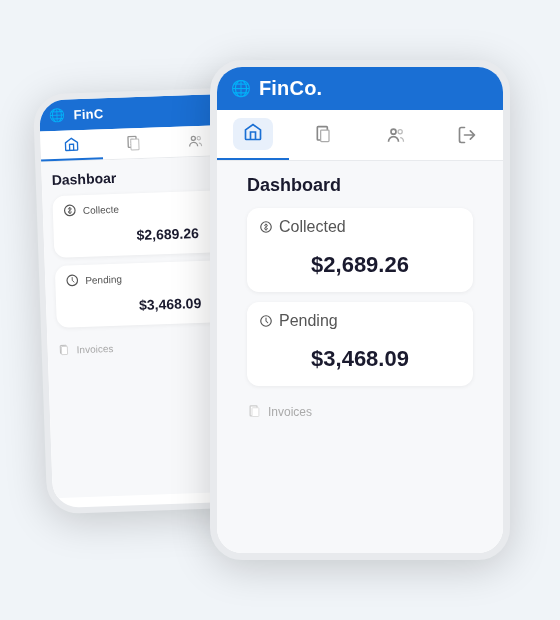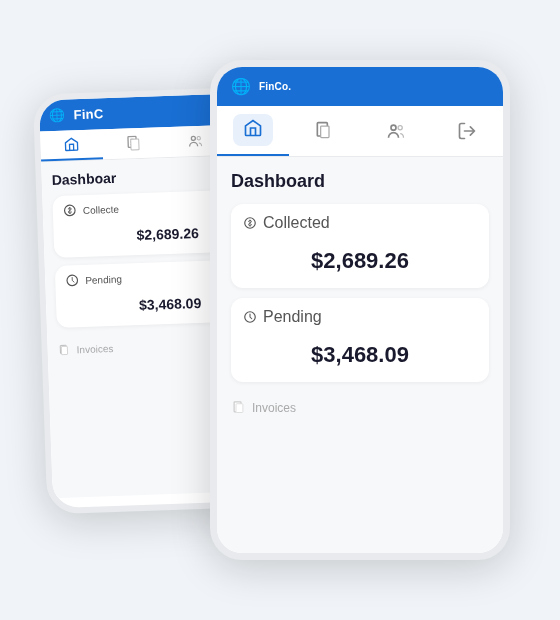--- a/index.html
+++ b/index.html
@@ -60,21 +60,21 @@
       gap: 8px;
     }
 
     .phone-header .logo-icon {
       color: #fff;
       font-size: 16px;
     }
 
     .phone-header .app-name {
       color: #fff;
-      font-size: 10px;
+      font-size: 20px;
       font-weight: 700;
       letter-spacing: 0.2px;
     }
 
     
     .phone-nav {
       display: flex;
       border-bottom: 1px solid #e8eaed;
       background: #fff;
     }
@@ -99,21 +99,21 @@
 
     .nav-item.active svg path,
     .nav-item.active svg rect,
     .nav-item.active svg polyline,
     .nav-item.active svg line {
       stroke: #1a6fd4;
     }
 
     
     .phone-content {
-      padding: 14px 14px;
+      padding: 14px 30px;
       background: #f7f8fa;
       height: calc(100% - 90px);
       overflow: hidden;
     }
 
     .page-title {
       font-size: 18px;
       font-weight: 700;
       color: #1a1a2e;
       margin-bottom: 12px;

